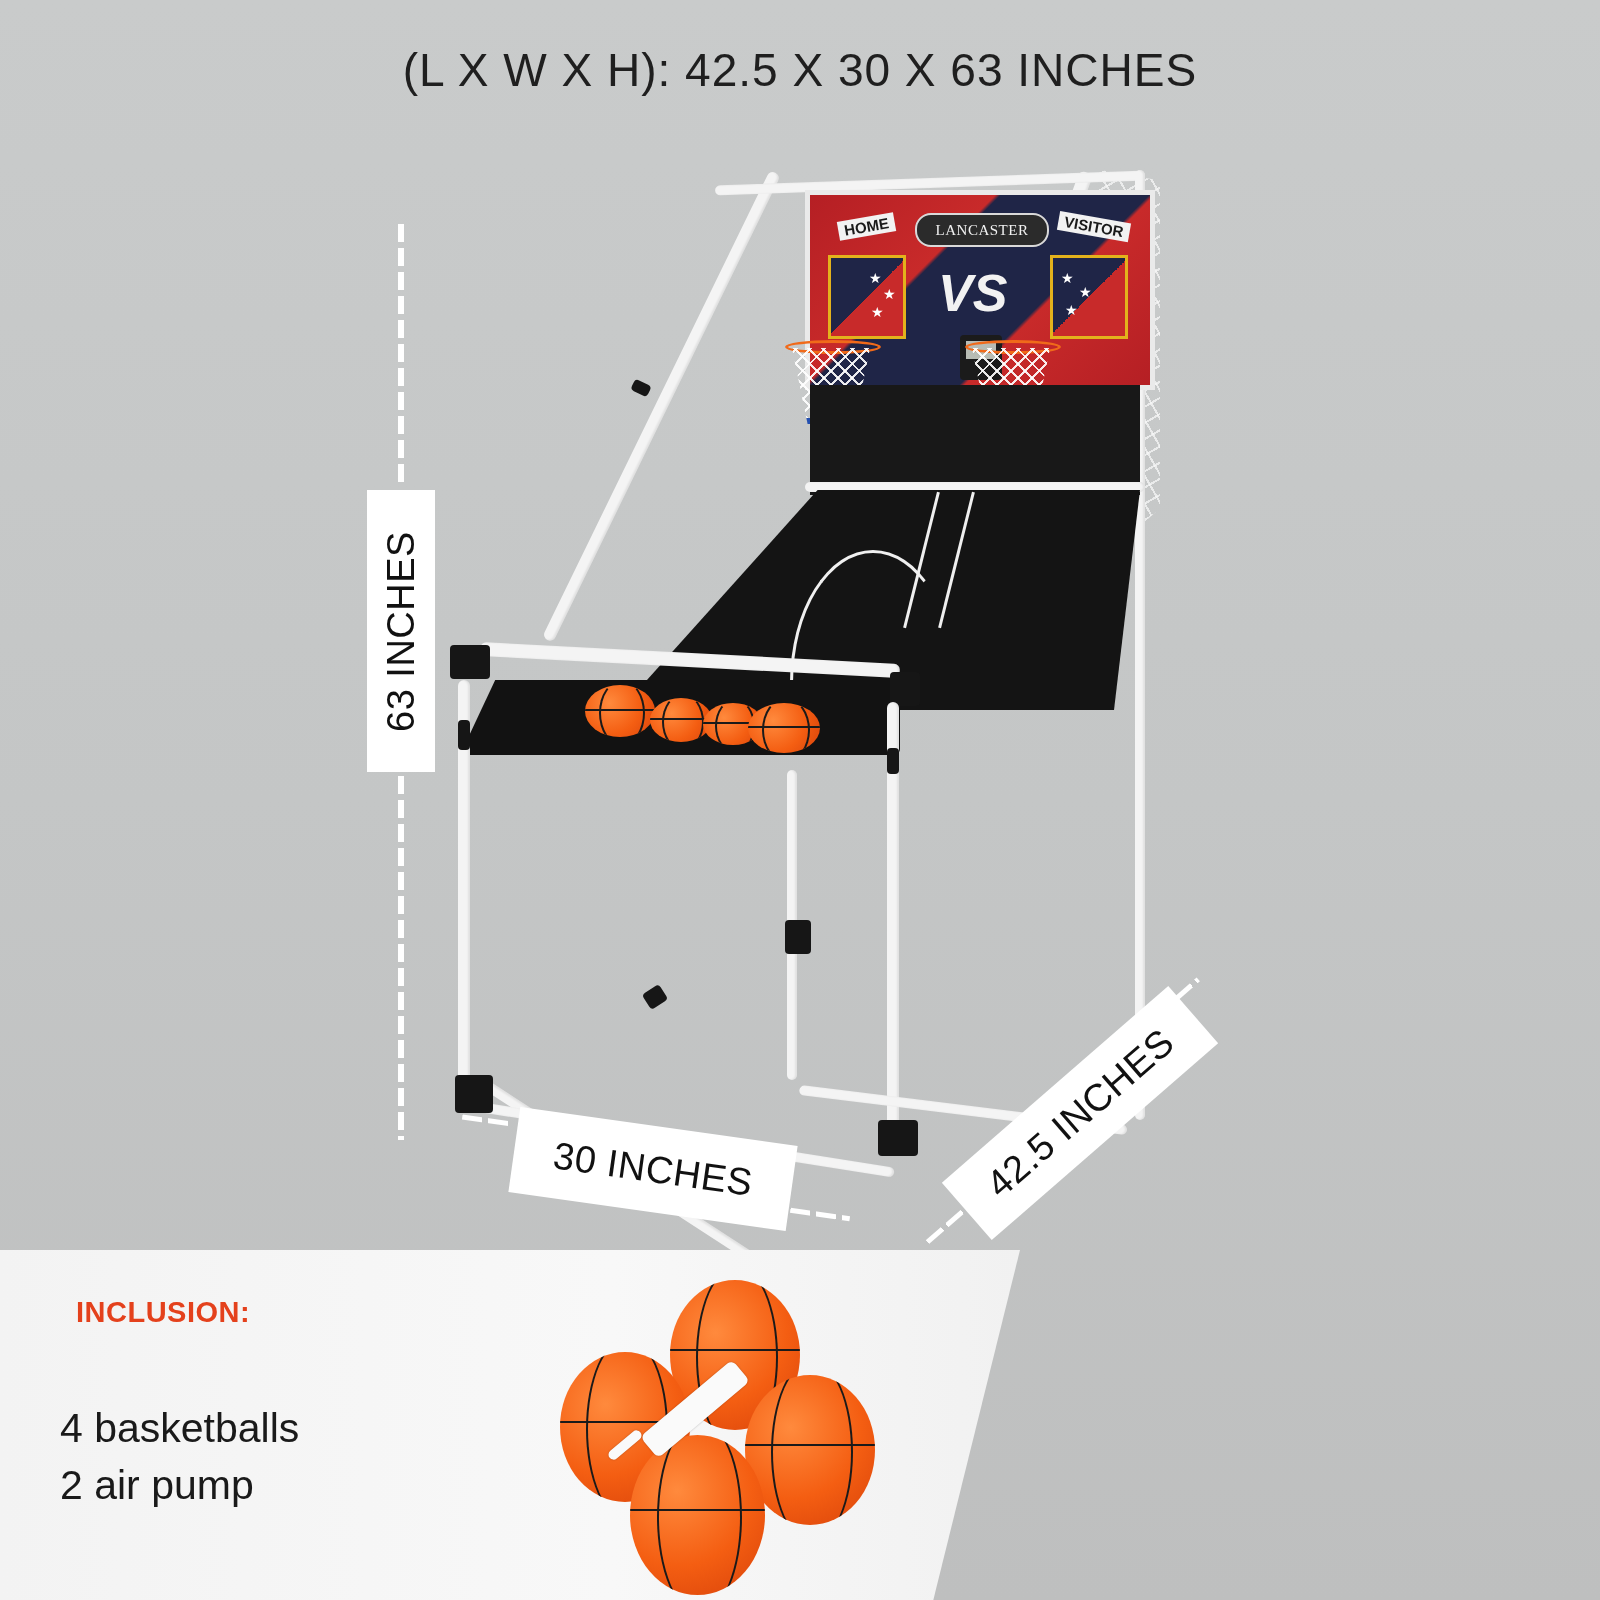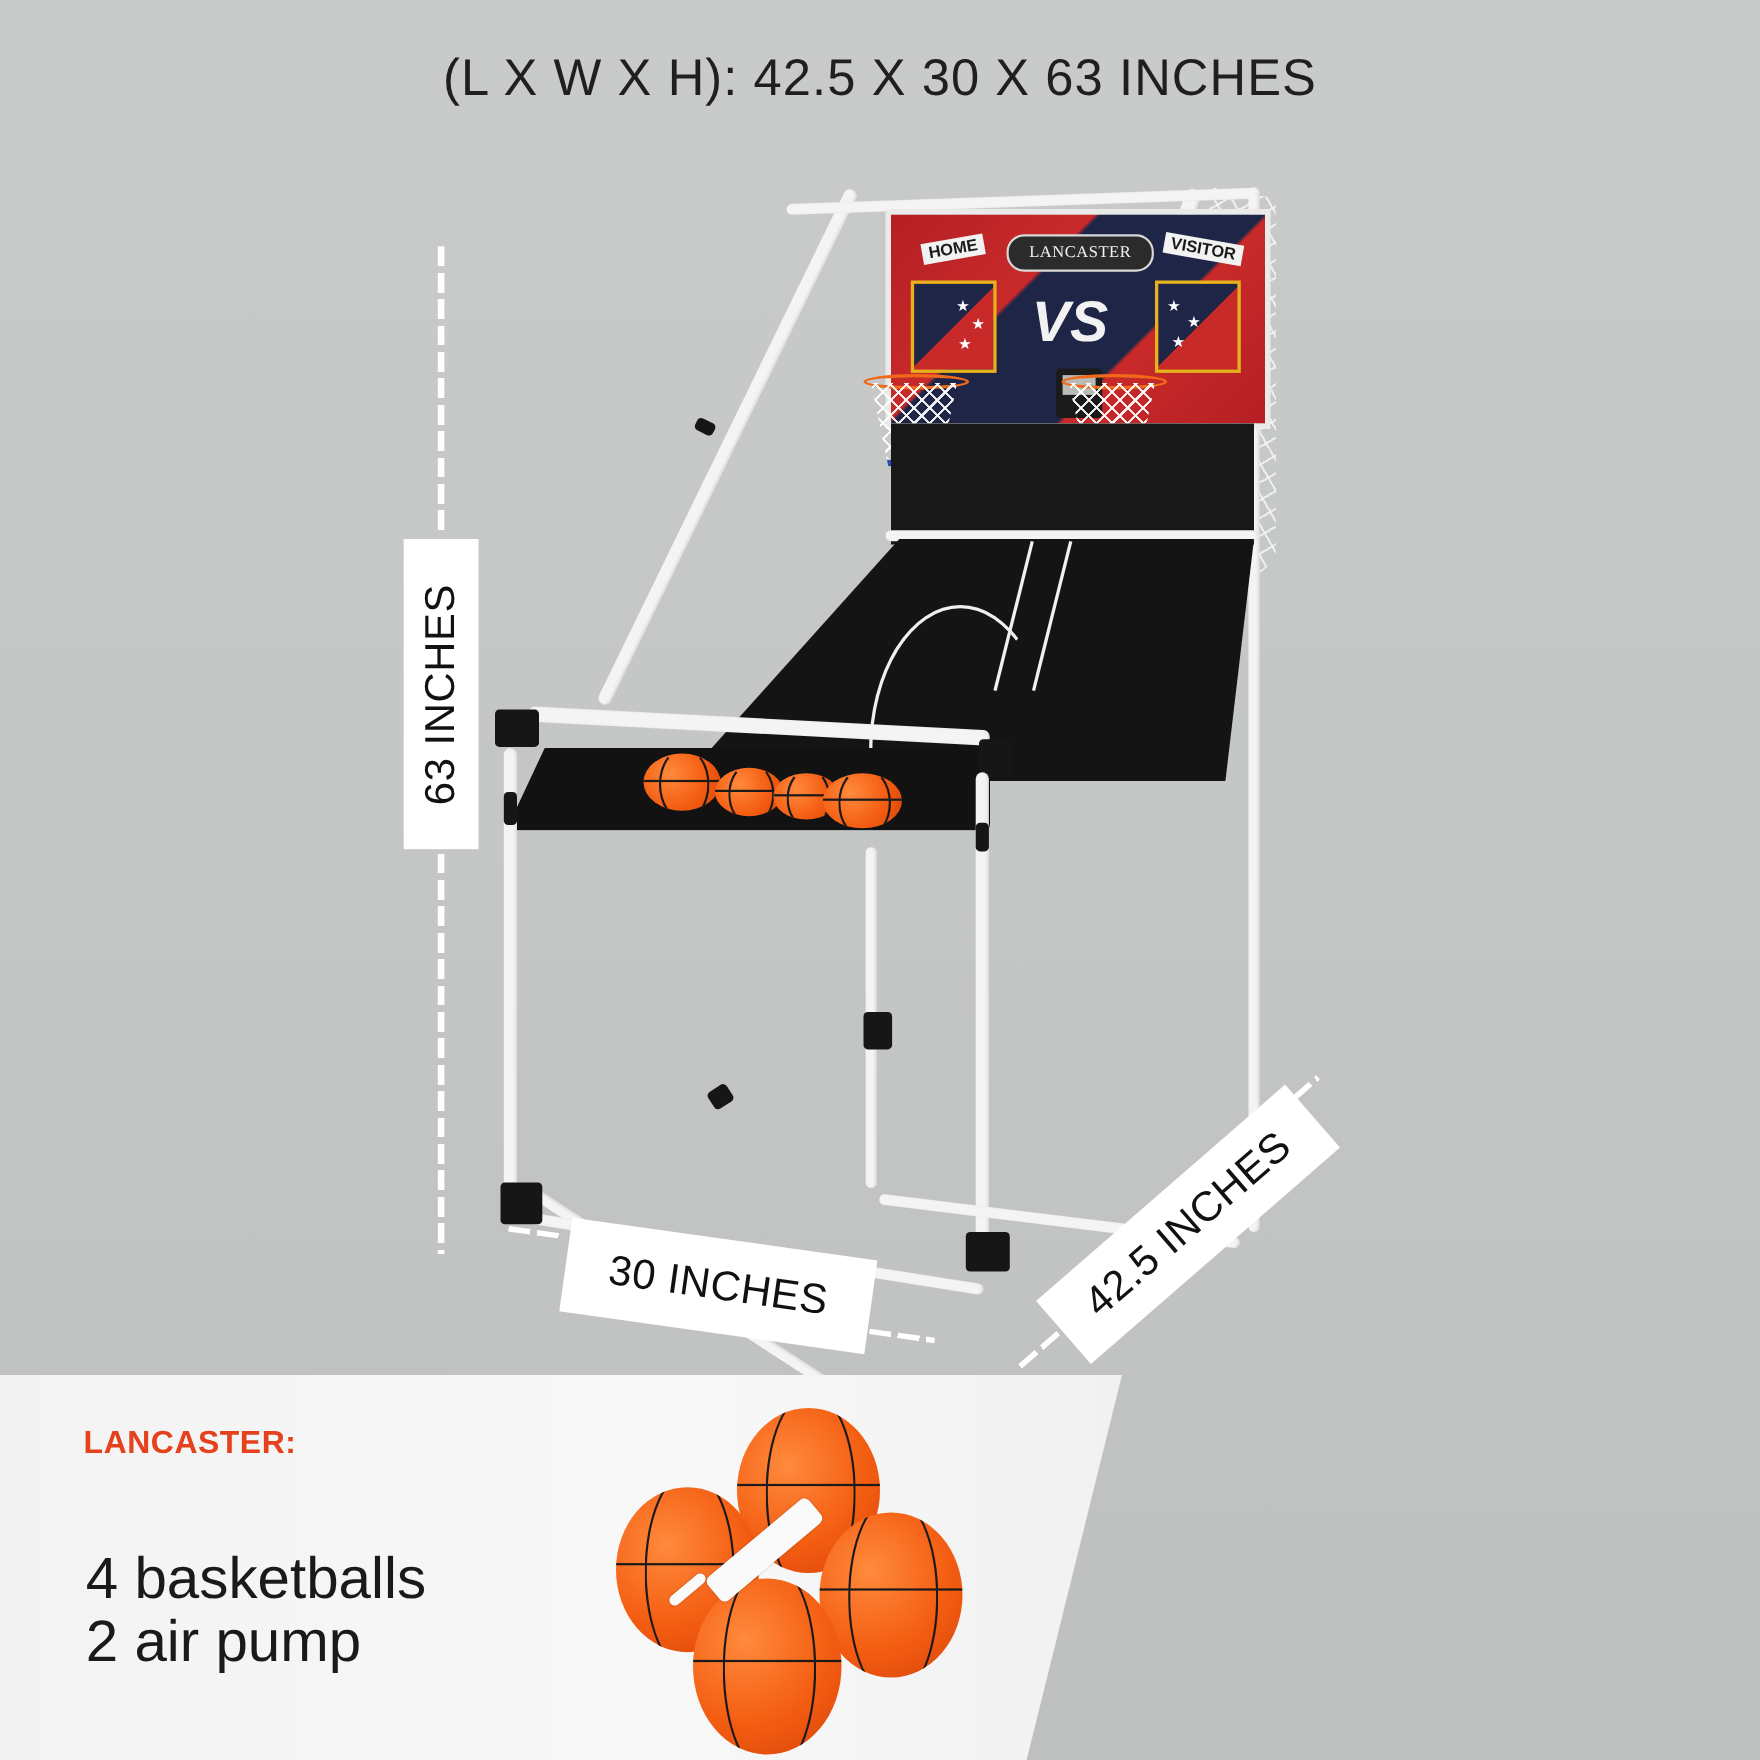--- a/index.html
+++ b/index.html
@@ -144,21 +144,21 @@
     .inclusion-panel {
       left: 0; top: 1250px; width: 1020px; height: 350px;
       background: linear-gradient(90deg, #f3f3f3 0%, #f8f8f8 60%, #f1f1f1 100%);
       clip-path: polygon(0 0, 100% 0, 91.5% 100%, 0 100%);
     }
     .inclusion-title {
       left: 76px; top: 1296px;
       color: #e4411c; font-size: 29px; font-weight: bold; letter-spacing: 0.5px;
     }
     .inclusion-item {
-      left: 78px; font-size: 53px; color: #1a1a1a;
+      left: 60px; font-size: 41px; color: #1a1a1a;
     }
     .pump-body {
       position: absolute; background: #fafafa; border-radius: 6px;
       box-shadow: 0 0 2px rgba(0,0,0,0.25);
     }
   </style>
 </head>
 <body>
 
 <div class="abs header-title">(L X W X H): 42.5 X 30 X 63 INCHES</div>
@@ -244,21 +244,21 @@
   <span>30 INCHES</span>
 </div>
 
 <div class="abs dash-diag" style="left:1150px;top:995px;width:55px;transform:rotate(-41deg);"></div>
 <div class="abs dash-diag" style="left:920px;top:1220px;width:60px;transform:rotate(-41deg);"></div>
 <div class="abs label-box label-length">
   <span>42.5 INCHES</span>
 </div>
 
 <div class="abs inclusion-panel"></div>
-<div class="abs inclusion-title">LANCASTER:</div>
+<div class="abs inclusion-title">INCLUSION:</div>
 <div class="abs inclusion-item" style="top:1405px;">4 basketballs</div>
 <div class="abs inclusion-item" style="top:1462px;">2 air pump</div>
 
 <div class="abs" style="left:555px;top:1280px;width:330px;height:320px;">
   <div class="ball" style="left:115px;top:0px;width:130px;height:150px;"></div>
   <div class="ball" style="left:5px;top:72px;width:130px;height:150px;"></div>
   <div class="ball" style="left:190px;top:95px;width:130px;height:150px;"></div>
   <div class="ball" style="left:75px;top:155px;width:135px;height:160px;"></div>
   <div class="pump-body" style="left:80px;top:115px;width:120px;height:28px;transform:rotate(-40deg);"></div>
   <div class="pump-body" style="left:50px;top:160px;width:40px;height:10px;transform:rotate(-40deg);"></div>

